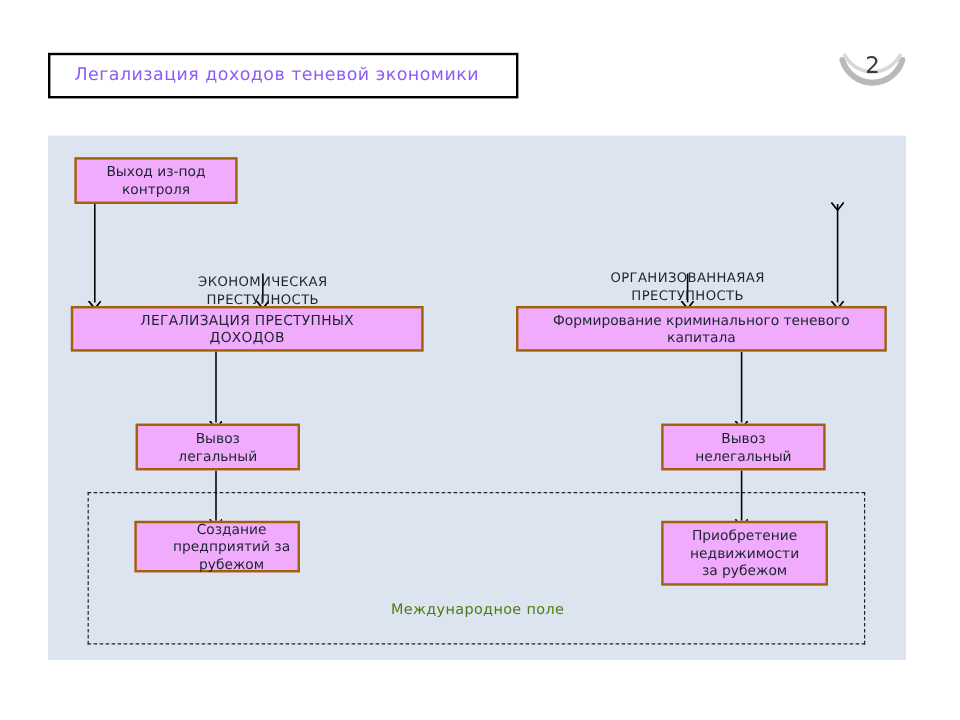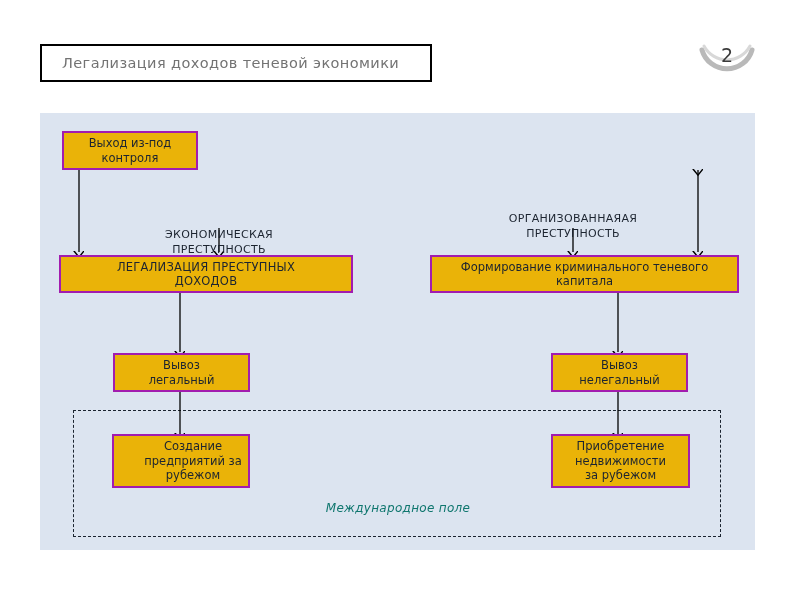--- a/index.html
+++ b/index.html
@@ -32,21 +32,21 @@
     height: 38px;
     border: 2px solid #000000;
     background: #ffffff;
     box-sizing: border-box;
     display: flex;
     align-items: center;
     padding-left: 20px;
   }
   #title-text {
     font-size: 14.5px;
-    color: #737373;
+    color: #8b5cf6;
     letter-spacing: 0.4px;
     white-space: nowrap;
   }
 
   
   #page-num-wrap {
     position: absolute;
     left: 692px;
     top: 36px;
     width: 70px;
@@ -74,22 +74,22 @@
     left: 40px;
     top: 113px;
     width: 715px;
     height: 437px;
     background: #dce4f0;
   }
 
   
   .node {
     position: absolute;
-    border: 2px solid #a21caf;
-    background: #eab308;
+    border: 2px solid #a16207;
+    background: #f0abfc;
     box-sizing: border-box;
     display: flex;
     align-items: center;
     justify-content: center;
     text-align: center;
     color: #1c2430;
     line-height: 1.25;
     z-index: 4;
   }
   .node span { display: block; padding: 0 4px; }
@@ -120,23 +120,22 @@
     box-sizing: border-box;
     z-index: 2;
   }
   #dashed-field-label {
     position: absolute;
     left: 0;
     top: 90px;
     width: 648px;
     text-align: center;
     font-size: 12px;
-    color: #0f766e;
+    color: #4d7c0f;
     letter-spacing: 0.3px;
-    font-style: italic;
   }
 
   
   #connectors {
     position: absolute;
     left: 0; top: 0;
     width: 800px;
     height: 600px;
     z-index: 3;
     pointer-events: none;
@@ -194,41 +193,41 @@
 
   <div class="node n-small" style="left:62px;  top:131px; width:136px; height:39px;">
     <span>Выход из-под<br>контроля</span>
   </div>
 
 
   <div class="free-label" style="left:129px; top:196px; width:180px;">
     <span>ЭКОНОМИЧЕСКАЯ<br>ПРЕСТУПНОСТЬ</span>
   </div>
 
-  <div class="free-label" style="left:483px; top:180px; width:180px;">
+  <div class="free-label" style="left:483px; top:193px; width:180px;">
     <span>ОРГАНИЗОВАННАЯАЯ<br>ПРЕСТУПНОСТЬ</span>
   </div>
 
   <div class="node n-mid" style="left:59px;  top:255px; width:294px; height:38px;">
     <span>ЛЕГАЛИЗАЦИЯ ПРЕСТУПНЫХ<br>ДОХОДОВ</span>
   </div>
 
   <div class="node n-small" style="left:430px; top:255px; width:309px; height:38px;justify-content:center;">
     <span>Формирование криминального теневого<br>капитала</span>
   </div>
 
   <div class="node n-small" style="left:113px; top:353px; width:137px; height:39px;">
     <span>Вывоз<br>легальный</span>
   </div>
 
   <div class="node n-small" style="left:551px; top:353px; width:137px; height:39px;">
     <span>Вывоз<br>нелегальный</span>
   </div>
 
-  <div class="node n-small" style="left:112px; top:434px; width:138px; height:54px;padding-left:24px;">
+  <div class="node n-small" style="left:112px; top:434px; width:138px; height:43px;padding-left:24px;">
     <span>Создание<br>предприятий за<br>рубежом</span>
   </div>
 
   <div class="node n-small" style="left:551px; top:434px; width:139px; height:54px;">
     <span>Приобретение<br>недвижимости<br>за рубежом</span>
   </div>
 
 </div>
 
 </body></html>

